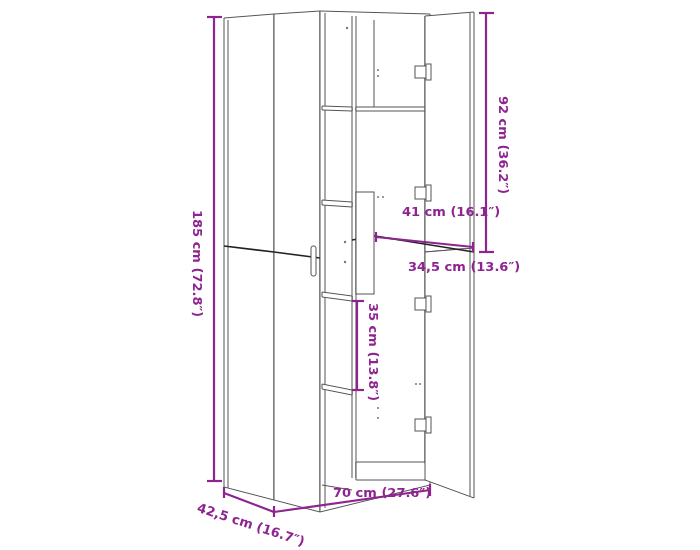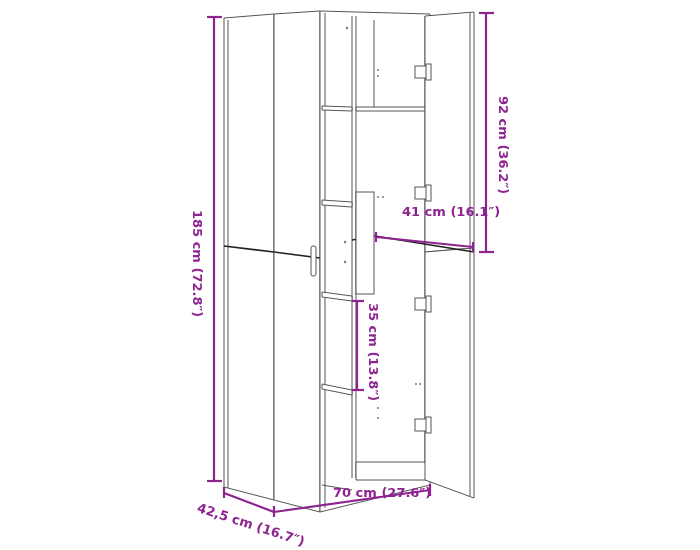--- a/index.html
+++ b/index.html
@@ -102,16 +102,17 @@
         <line class="dim" x1="224" y1="487" x2="224" y2="498"></line>
         <line class="dim" x1="274" y1="506" x2="274" y2="517"></line>
     <line class="dim" x1="274" y1="512" x2="430" y2="490"></line>
         <line class="dim" x1="430" y1="484" x2="430" y2="496"></line>
   </g>
 </svg>
 
 <div class="dim-label vert" style="left:205px;top:210px;">185 cm (72.8″)</div>
 <div class="dim-label vert" style="left:511px;top:96px;">92 cm (36.2″)</div>
 <div class="dim-label" style="left:358px;top:204px;margin-left:44px;">41 cm (16.1″)</div>
+<div class="dim-label" style="left:408px;top:259px;">34,5 cm (13.6″)</div>
 <div class="dim-label vert" style="left:381px;top:303px;">35 cm (13.8″)</div>
 <div class="dim-label" style="left:200px;top:500px;transform:rotate(18deg);transform-origin:0 0;">42,5 cm (16.7″)</div>
 <div class="dim-label" style="left:333px;top:485px;">70 cm (27.6″)</div>
 </div>
 
 </body></html>

